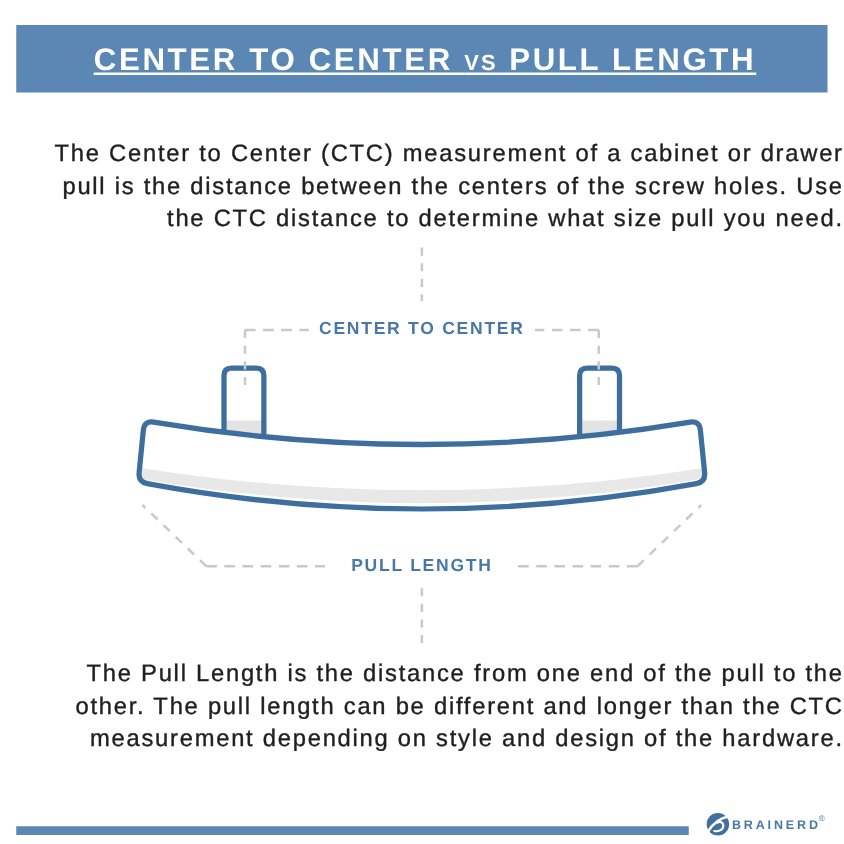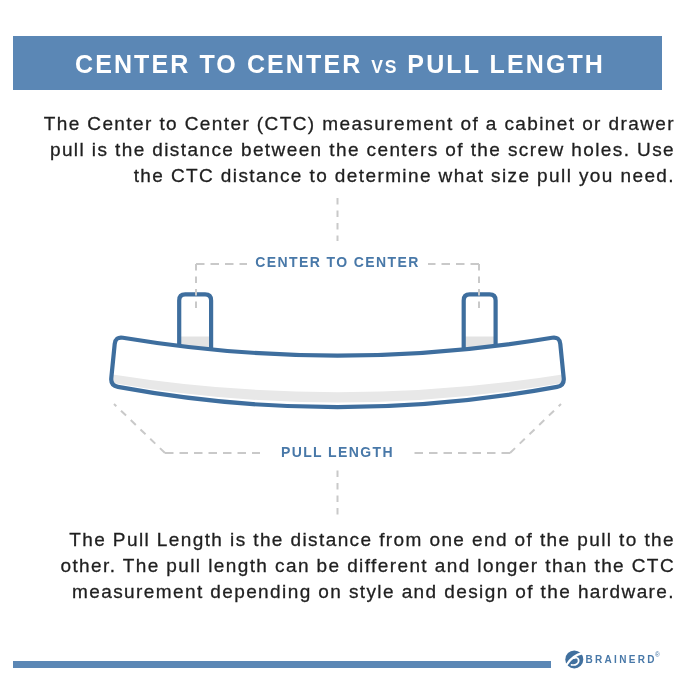--- a/index.html
+++ b/index.html
@@ -1,20 +1,20 @@
 <!DOCTYPE html>
 <html><head>
 <meta charset="utf-8">
 <style>
   html,body{margin:0;padding:0;}
   body{width:675px;height:675px;position:relative;background:#ffffff;
        font-family:"Liberation Sans", sans-serif;overflow:hidden;}
-  .hdr{position:absolute;left:13px;top:36px;width:649px;height:54px;
+  .hdr{position:absolute;left:13px;top:20px;width:649px;height:54px;
        background:#5b87b5;color:#ffffff;text-align:center;line-height:56px;
-       font-weight:bold;font-size:25px;letter-spacing:2.1px;text-indent:5px;}
+       font-weight:bold;font-size:25px;letter-spacing:2.1px;text-indent:5px;text-decoration:underline;}
   .hdr .vs{font-size:17.5px;letter-spacing:1.8px;}
   .para{position:absolute;left:0;width:675px;text-align:right;color:#1f1f1f;
         font-size:19px;line-height:26px;letter-spacing:1.4px;font-weight:normal;
         -webkit-text-stroke:0.3px #1f1f1f;}
   #p1{top:111px;}
   #p2{top:527px;}
   .lbl{position:absolute;width:675px;left:0;text-align:center;color:#4878a8;
        font-weight:bold;font-size:14px;line-height:14px;letter-spacing:1.4px;}
   svg{position:absolute;left:0;top:0;}
   .ftbar{position:absolute;left:13px;top:661px;width:538px;height:7px;background:#5b87b5;}

